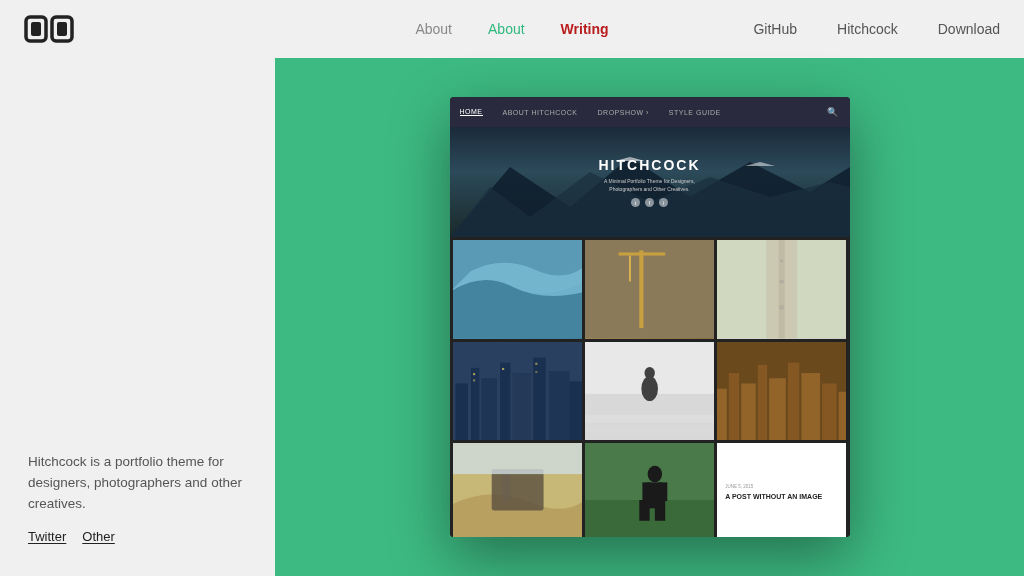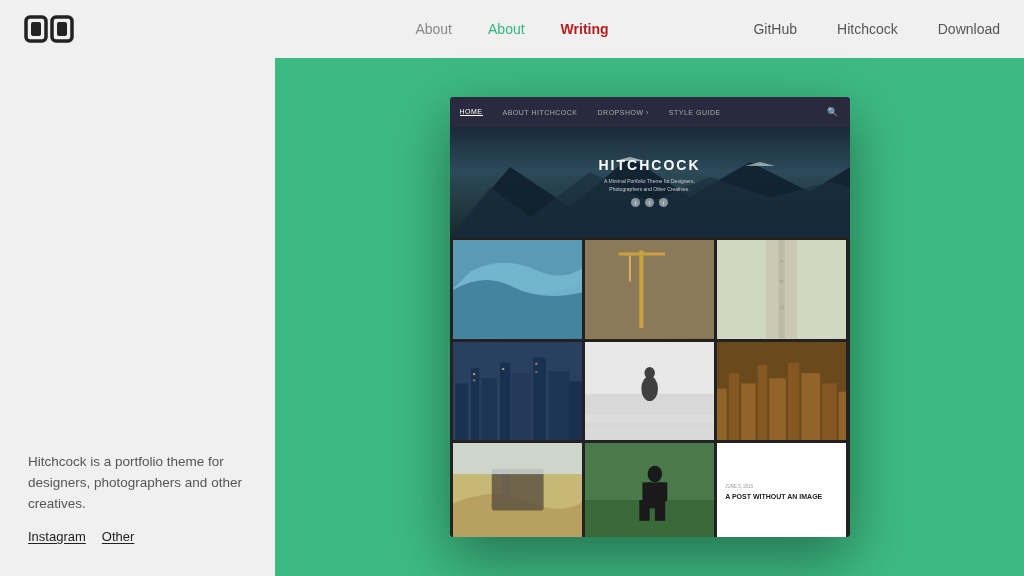--- a/index.html
+++ b/index.html
@@ -274,21 +274,21 @@
     <a href="#">Hitchcock</a>
     <a href="#">Download</a>
   </nav>
 </header>
 
 <main>
 
   <div class="left-panel">
     <p class="description">Hitchcock is a portfolio theme for designers, photographers and other creatives.</p>
     <div class="links">
-      <a href="#">Instagram</a>
+      <a href="#">Twitter</a>
       <a href="#">Other</a>
     </div>
   </div>
 
   <div class="right-panel">
     <div class="theme-preview">
 
       <div class="preview-nav">
         <span class="active">HOME</span>
         <span>ABOUT HITCHCOCK</span>

